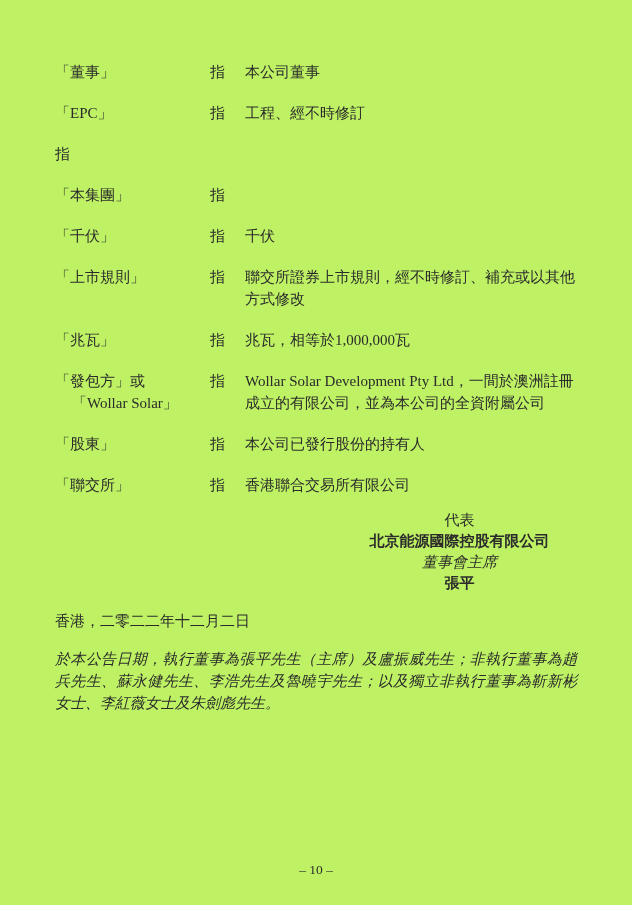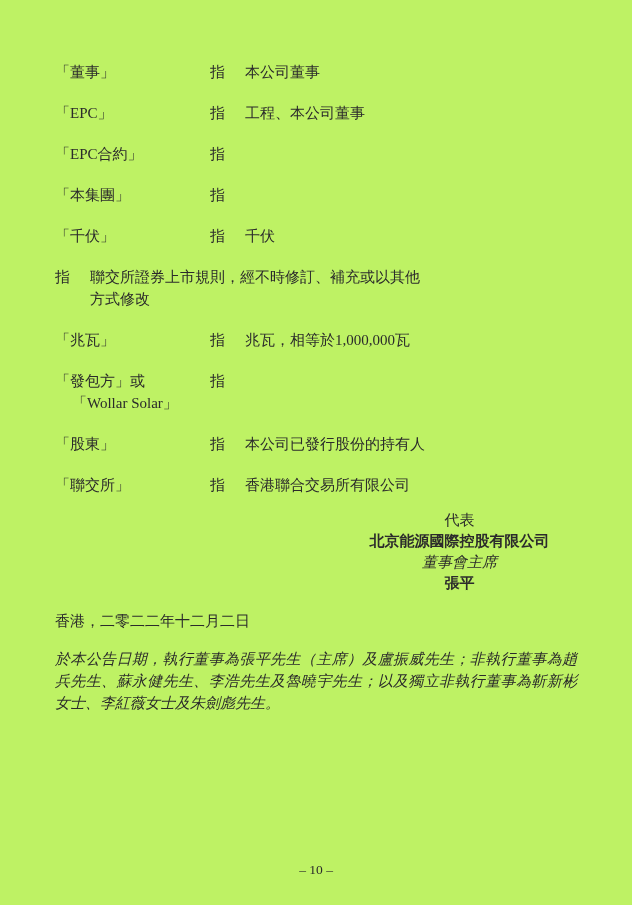--- a/index.html
+++ b/index.html
@@ -86,64 +86,65 @@
         </div>
         <div class="ref">指</div>
         <div class="def">本公司董事</div>
       </div>
 
       <div class="def-row">
         <div class="term">
           <div>「EPC」</div>
         </div>
         <div class="ref">指</div>
-        <div class="def">工程、本公司董事</div>
+        <div class="def">工程、經不時修訂</div>
       </div>
 
       <div class="def-row">
-        <div class="term">
-          <div>「EPC合約」</div>
-        </div>
         <div class="ref">指</div>
       </div>
 
       <div class="def-row">
         <div class="term">
           <div>「本集團」</div>
         </div>
         <div class="ref">指</div>
       </div>
 
       <div class="def-row">
         <div class="term">
           <div>「千伏」</div>
         </div>
         <div class="ref">指</div>
         <div class="def">千伏</div>
       </div>
 
       <div class="def-row">
+        <div class="term">
+          <div>「上市規則」</div>
+        </div>
         <div class="ref">指</div>
         <div class="def">聯交所證券上市規則，經不時修訂、補充或以其他方式修改</div>
       </div>
 
       <div class="def-row">
         <div class="term">
           <div>「兆瓦」</div>
         </div>
         <div class="ref">指</div>
         <div class="def">兆瓦，相等於1,000,000瓦</div>
       </div>
 
       <div class="def-row">
         <div class="term">
           <div>「發包方」或</div>
           <div class="term-line2">「Wollar Solar」</div>
         </div>
         <div class="ref">指</div>
+        <div class="def">Wollar Solar Development Pty Ltd，一間於澳洲註冊成立的有限公司，並為本公司的全資附屬公司</div>
       </div>
 
       <div class="def-row">
         <div class="term">
           <div>「股東」</div>
         </div>
         <div class="ref">指</div>
         <div class="def">本公司已發行股份的持有人</div>
       </div>
 

